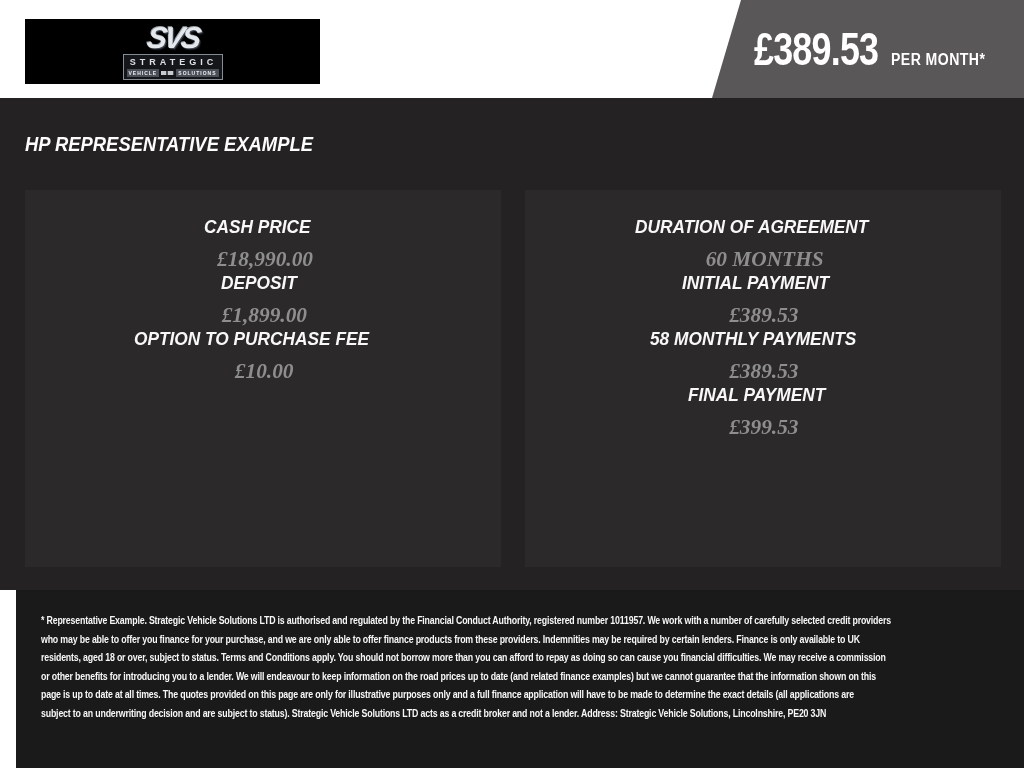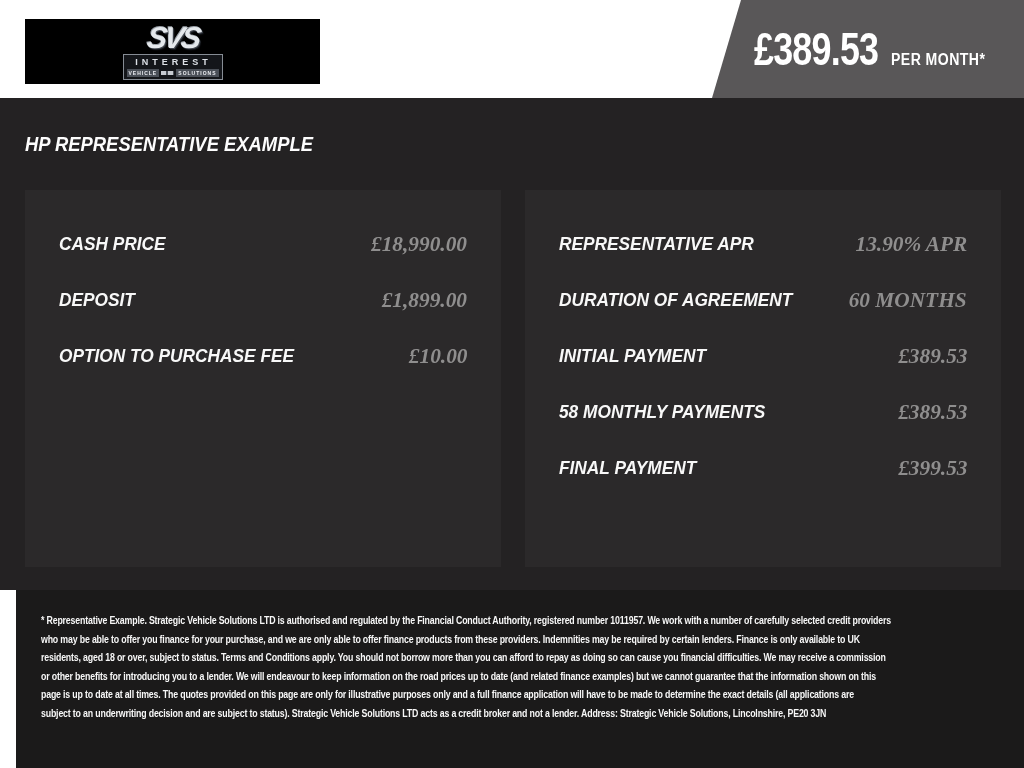--- a/index.html
+++ b/index.html
@@ -69,20 +69,21 @@
     position: absolute; left: 25px; top: 92px;
     width: 976px; display: flex; gap: 24px;
   }
   .panel {
     width: 476px; height: 377px; background: #2b292a;
     padding: 26px 34px 0 34px;
   }
   .finance-row {
     height: 56px; display: flex; align-items: center;
     justify-content: space-between;
+    flex-direction: column;
   }
   .row-label {
     font-size: 19px; font-weight: bold; color: #f8f8f8;
     transform: scaleX(0.91); transform-origin: left center;
     white-space: nowrap; letter-spacing: 0px;
   }
   .row-value {
     font-family: "Liberation Serif", serif;
     font-size: 22px; font-weight: bold; color: #8f8e8e;
     transform: scaleX(0.97); transform-origin: right center;
@@ -102,21 +103,21 @@
 </head>
 <body>
 
 <div class="page">
 
   <div class="header">
     <div class="logo-box">
       <div class="logo-inner">
         <div class="logo-svs">SVS</div>
         <div class="logo-frame">
-          <div class="logo-strategic">INTEREST</div>
+          <div class="logo-strategic">STRATEGIC</div>
           <div class="logo-subrow">
             <span class="logo-tiny">VEHICLE</span>
             <span class="logo-dashes"></span>
             <span class="logo-tiny">SOLUTIONS</span>
           </div>
         </div>
       </div>
     </div>
     <div class="price-flag">
       <span class="price-amount">£389.53</span>
@@ -139,24 +140,20 @@
           <span class="row-value">£1,899.00</span>
         </div>
         <div class="finance-row">
           <span class="row-label">OPTION TO PURCHASE FEE</span>
           <span class="row-value">£10.00</span>
         </div>
       </div>
 
       <div class="panel">
         <div class="finance-row">
-          <span class="row-label">REPRESENTATIVE APR</span>
-          <span class="row-value">13.90% APR</span>
-        </div>
-        <div class="finance-row">
           <span class="row-label">DURATION OF AGREEMENT</span>
           <span class="row-value">60 MONTHS</span>
         </div>
         <div class="finance-row">
           <span class="row-label">INITIAL PAYMENT</span>
           <span class="row-value">£389.53</span>
         </div>
         <div class="finance-row">
           <span class="row-label">58 MONTHLY PAYMENTS</span>
           <span class="row-value">£389.53</span>

